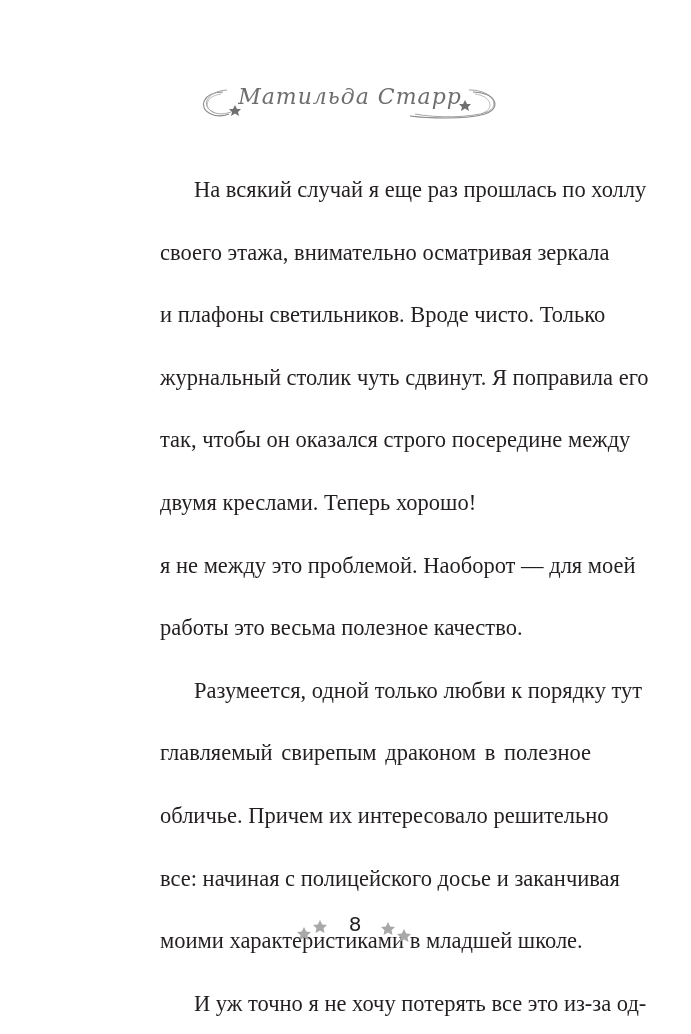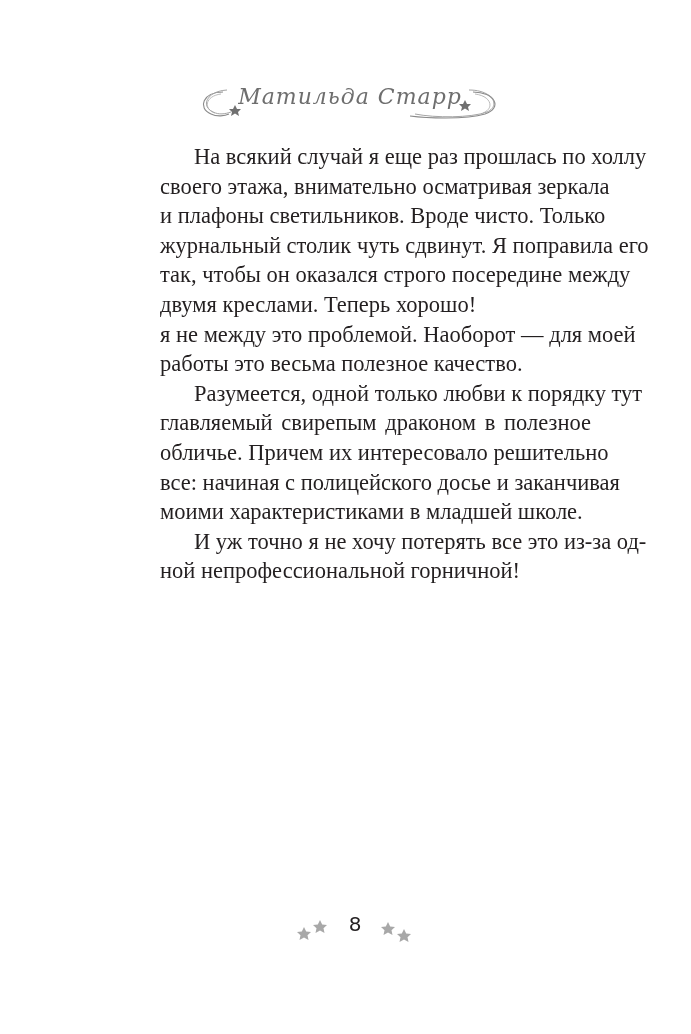--- a/index.html
+++ b/index.html
@@ -56,20 +56,21 @@
       text-indent: 34px;
       hyphens: manual;
     }
     .body-text .line {
       display: block;
       text-align: justify;
       text-align-last: justify;
       white-space: nowrap;
       height: 29.6px;
       overflow: visible;
+      margin-top: 33px;
     }
     .body-text .line.last {
       text-align-last: left;
     }
     .body-text .line.indent {
       padding-left: 34px;
     }
     .folio {
       position: absolute;
       left: 290px;

